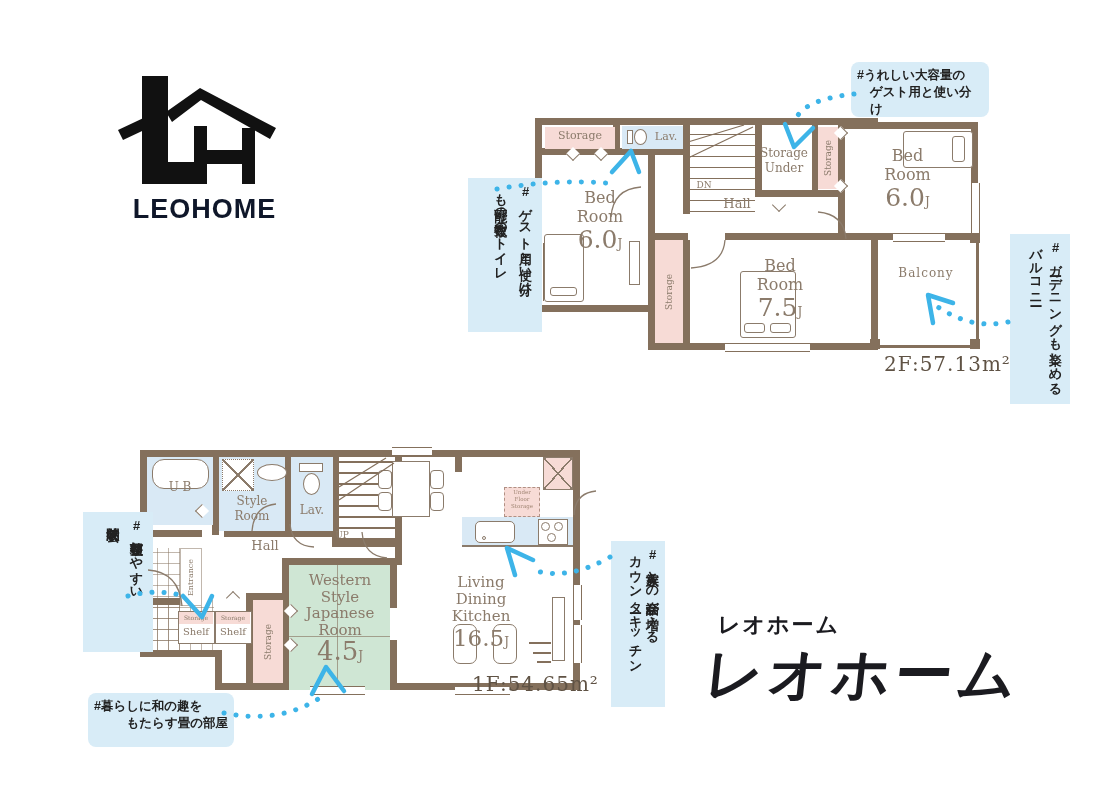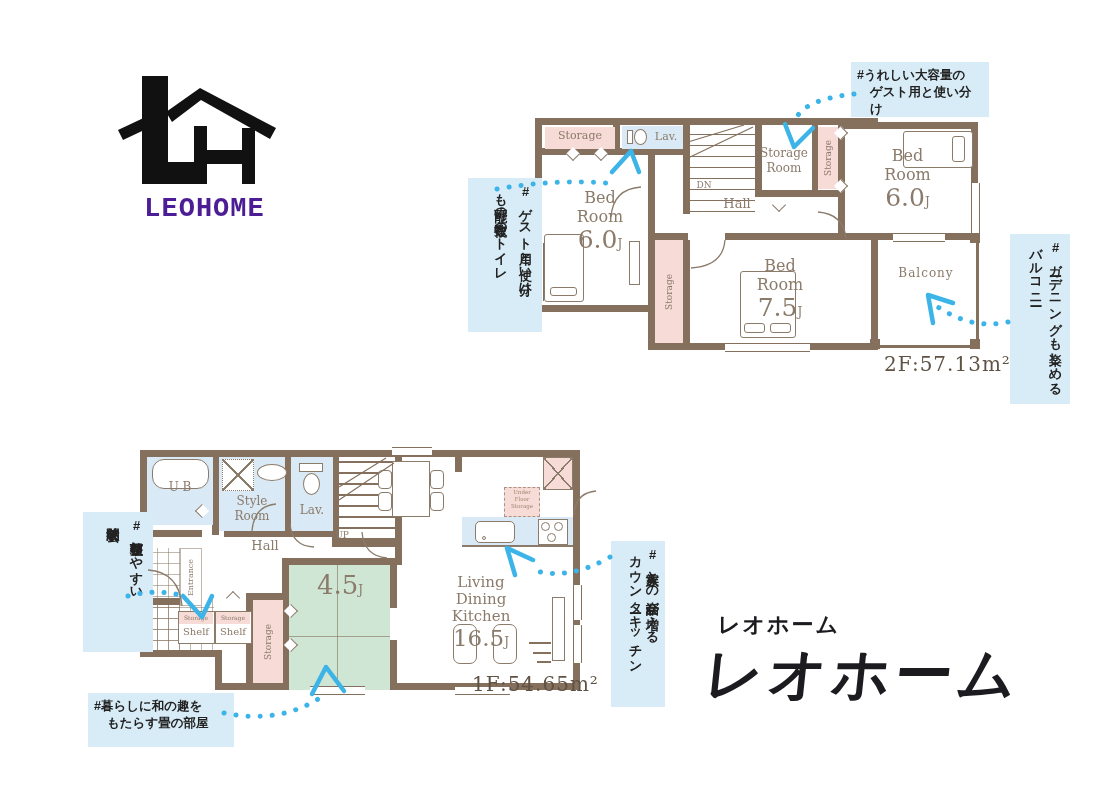--- a/index.html
+++ b/index.html
@@ -31,24 +31,24 @@
   .plbl{position:absolute;font-family:"DejaVu Serif",serif;color:#8b7b6b;text-align:center;}
   .roomblock{position:absolute;font-family:"DejaVu Serif",serif;color:#8b7b6b;text-align:center;}
   .roomblock .nm{font-size:16px;line-height:19px;margin:0 auto;width:62px;}
   .roomblock .sz{font-size:25px;line-height:27px;}
   .roomblock .un{font-size:12px;}
   .vstrip{position:absolute;display:flex;align-items:center;justify-content:center;overflow:visible;}
   .vstrip span{transform:rotate(-90deg);white-space:nowrap;font-family:"DejaVu Serif",serif;color:#8b7b6b;}
   .area-lbl{position:absolute;font-family:"DejaVu Serif",serif;color:#5f5244;font-size:20px;letter-spacing:1px;}
   
   .ann{position:absolute;background:#d8ecf7;color:#222;font-weight:bold;}
-  .ann-h{font-size:12.5px;line-height:17px;padding:5px 6px;}
+  .ann-h{font-size:12.5px;line-height:17px;padding:5px 6px;border-radius:8px;}
   .ann-v{writing-mode:vertical-rl;text-orientation:upright;font-size:13px;padding:6px 5px;}
   
-  .wordmark{position:absolute;font-weight:bold;color:#4c1d95;font-family:Liberation Mono, monospace;}
+  .wordmark{position:absolute;font-weight:bold;color:#0f172a;font-family:Liberation Sans, sans-serif;}
   .company-prefix{position:absolute;font-weight:bold;color:#1b1b20;font-size:22px;letter-spacing:2px;}
   .company-name{position:absolute;font-weight:bold;color:#1b1b20;font-size:58px;letter-spacing:4px;transform:skewX(-6deg);}
   .overlay{position:absolute;left:0;top:0;pointer-events:none;}
 </style>
 </head>
 <body>
 
 <svg class="abs" style="left:112px;top:66px;" width="190" height="128" viewBox="0 0 190 128">
   <polygon fill="#111" points="54,46 88,22 164,62 158,73 89,34 60,56"></polygon>
   <polygon fill="#111" points="6,64 40,48 45,58 11,74"></polygon>
@@ -100,21 +100,21 @@
 </div>
 <div class="furn" style="left:740px;top:271px;width:56px;height:67px;border-radius:3px;">
   <div class="furn" style="left:3px;top:51px;width:21px;height:10px;border-radius:3px;"></div>
   <div class="furn" style="left:29px;top:51px;width:21px;height:10px;border-radius:3px;"></div>
 </div>
 <div class="furn" style="left:629px;top:241px;width:11px;height:44px;"></div>
 
 <div class="plbl" style="left:545px;top:129px;width:70px;font-size:11px;">Storage</div>
 <div class="plbl" style="left:648px;top:130px;width:36px;font-size:11px;">Lav.</div>
 <div class="plbl" style="left:692px;top:180px;width:24px;font-size:9px;">DN</div>
-<div class="plbl" style="left:750px;top:146px;width:68px;font-size:12px;line-height:15px;">Storage Room</div>
+<div class="plbl" style="left:750px;top:146px;width:68px;font-size:12px;line-height:15px;">Storage Under</div>
 <div class="vstrip" style="left:818px;top:127px;width:20px;height:62px;">
     <span style="font-size:9px;">Storage</span>
   </div>
 <div class="plbl" style="left:712px;top:196px;width:50px;font-size:13px;">Hall</div>
 <div class="roomblock" style="left:860px;top:146px;width:95px;">
   <div class="nm">Bed Room</div>
   <div><span class="sz">6.0</span><span class="un">J</span></div>
 </div>
 <div class="roomblock" style="left:556px;top:188px;width:88px;">
   <div class="nm">Bed Room</div>
@@ -217,20 +217,21 @@
 <div class="plbl" style="left:330px;top:530px;width:24px;font-size:9px;">UP</div>
 <div class="plbl" style="left:243px;top:538px;width:44px;font-size:13px;">Hall</div>
 <div class="vstrip" style="left:180px;top:548px;width:22px;height:58px;">
     <span style="font-size:8px;">Entrance</span>
   </div>
 <div class="vstrip" style="left:253px;top:610px;width:30px;height:64px;">
     <span style="font-size:9px;">Storage</span>
   </div>
 <div class="plbl" style="left:505px;top:489px;width:34px;font-size:5.5px;line-height:7px;color:#a08573;">Under Floor Storage</div>
 <div class="roomblock" style="left:297px;top:572px;width:86px;">
+  <div class="nm" style="width:80px;font-size:15px;line-height:16.5px;">Western Style Japanese Room</div>
   <div><span class="sz" style="font-size:26px;">4.5</span><span class="un">J</span></div>
 </div>
 <div class="roomblock" style="left:448px;top:574px;width:66px;">
   <div class="nm" style="width:62px;font-size:15px;line-height:17px;">Living Dining Kitchen</div>
   <div><span class="sz" style="font-size:23px;margin-top:8px;">16.5</span><span class="un">J</span></div>
 </div>
 <div class="area-lbl" style="left:472px;top:672px;">1F:54.65m²</div>
 
 <div class="chev right" style="left:286px;top:606px;"></div>
 <div class="chev right" style="left:286px;top:640px;"></div>
@@ -248,21 +249,21 @@
 <div class="ann ann-v" style="left:1010px;top:234px;width:50px;height:158px;line-height:1.5;">
   <div>#ガーデニングも楽しめる</div>
   <div>バルコニー</div>
 </div>
 <div class="ann ann-v" style="left:83px;top:512px;width:60px;height:128px;line-height:1.8;">
   <div>#整理整頓しやすい</div>
   <div>玄関収納</div>
 </div>
 <div class="ann ann-h" style="left:88px;top:693px;width:134px;height:44px;">
   <div>#暮らしに和の趣を</div>
-  <div style="padding-left:13px;">もたらす畳の部屋</div>
+  <div style="padding-left:13px;text-align:right;">もたらす畳の部屋</div>
 </div>
 <div class="ann ann-v" style="left:611px;top:541px;width:44px;height:154px;line-height:1.3;">
   <div>#家族との会話が増える</div>
   <div>カウンターキッチン</div>
 </div>
 
 <div class="company-prefix" style="left:718px;top:610px;">レオホーム</div>
 <div class="company-name" style="left:705px;top:636px;">レオホーム</div>
 
 <svg class="overlay" width="1120" height="796" viewBox="0 0 1120 796">

